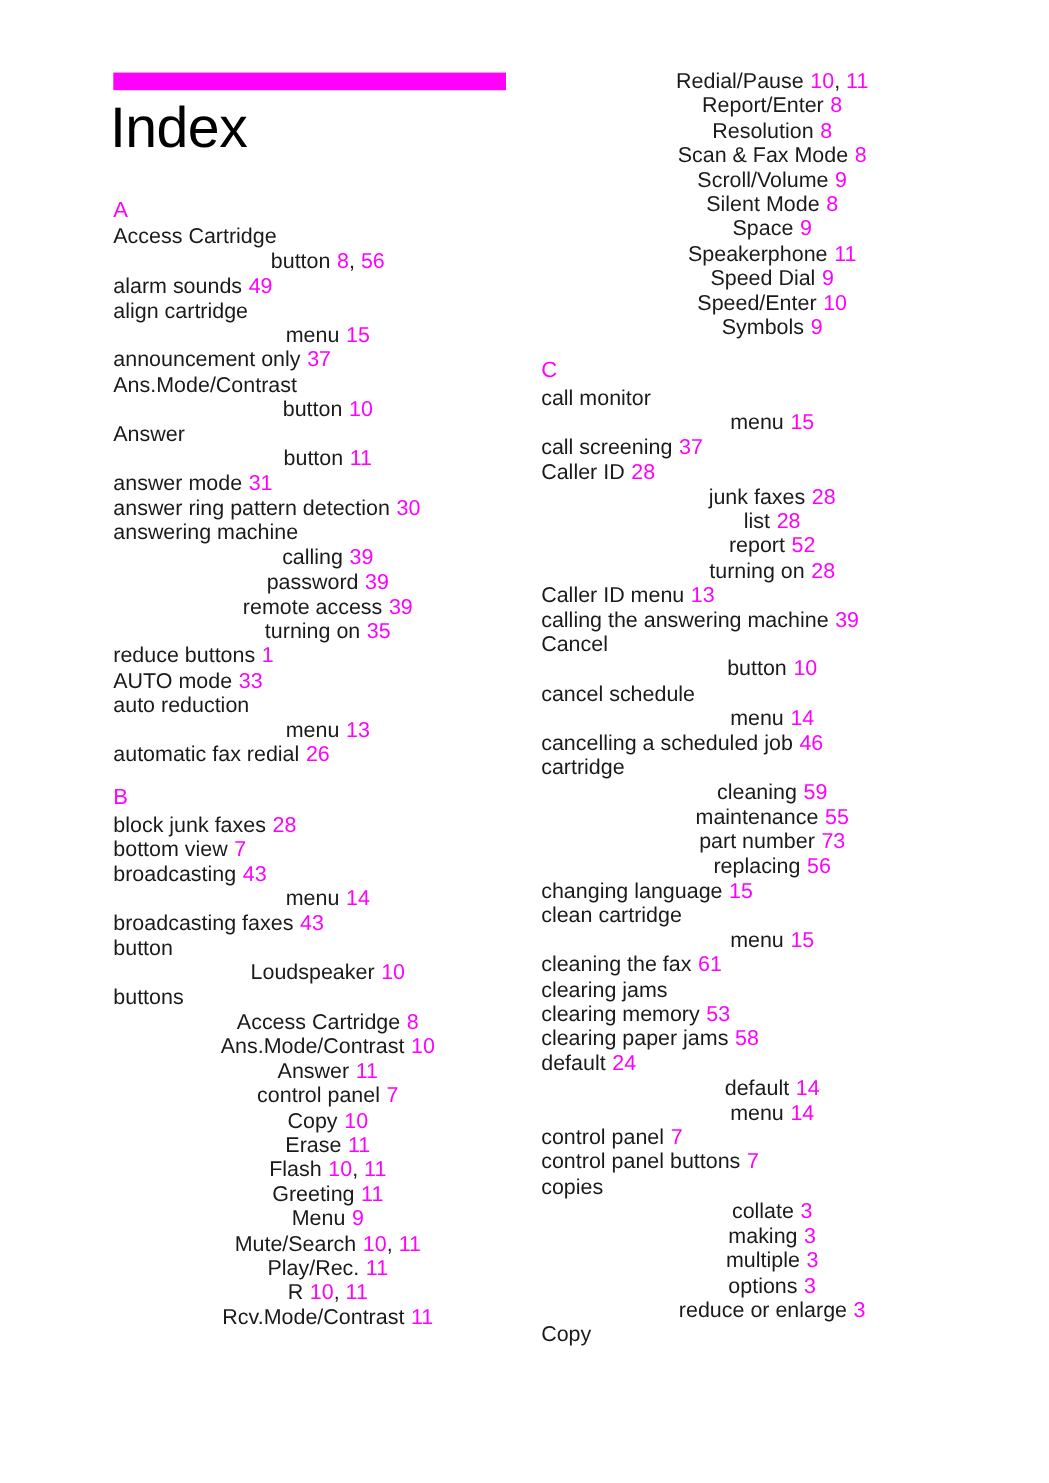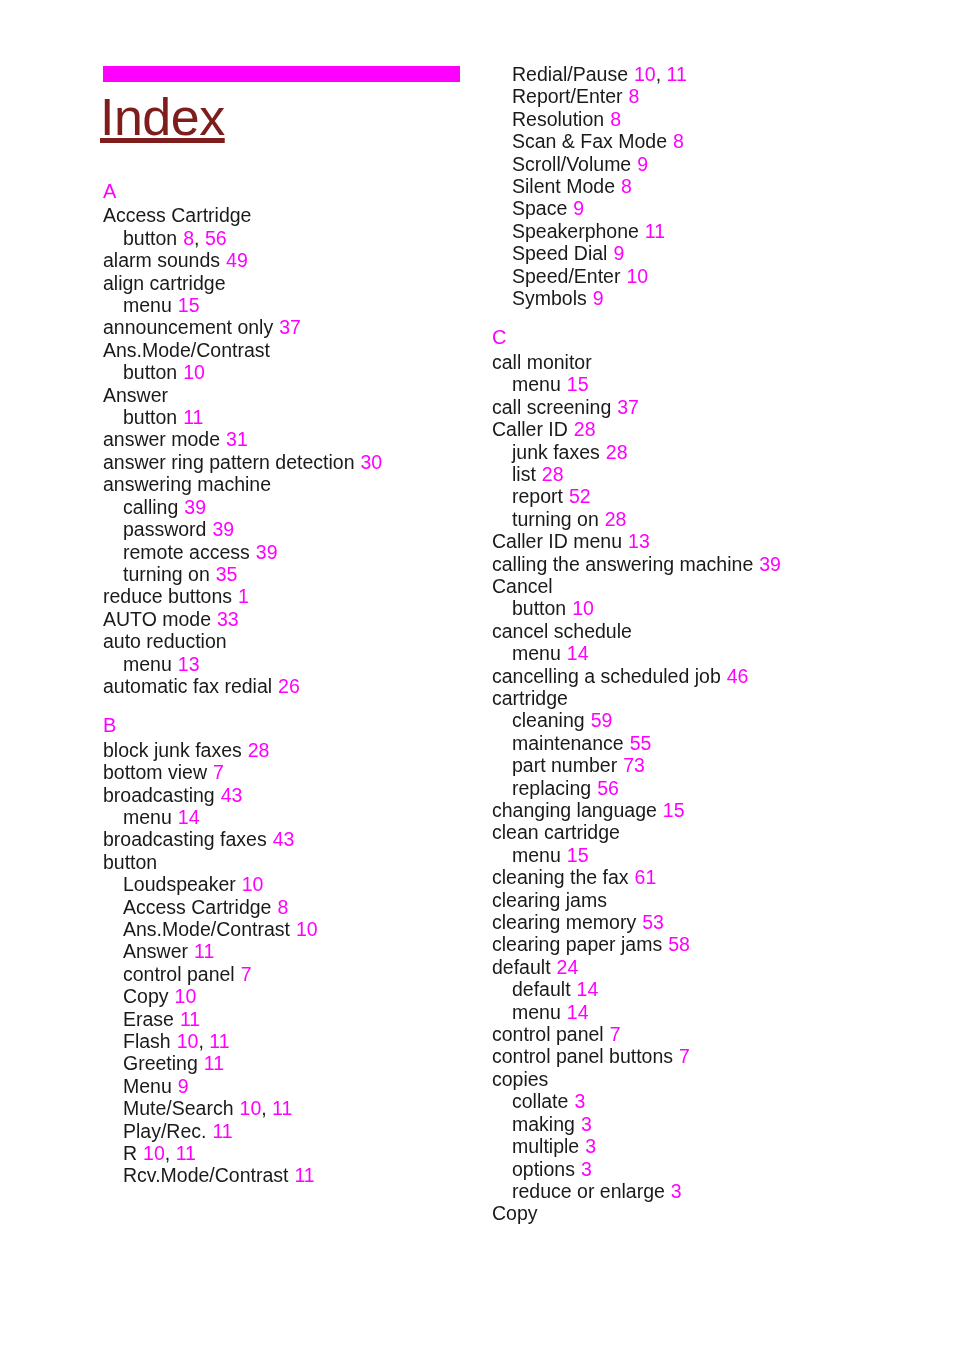--- a/index.html
+++ b/index.html
@@ -35,24 +35,23 @@
     height: 16px;
     background: #ff00ff;
   }
   .page-title {
     position: absolute;
     left: 100px;
     top: 88px;
     font-size: 52px;
     font-weight: 400;
     letter-spacing: -0.5px;
-    color: #7f1d1d;
+    color: #000000;
     line-height: 58px;
     white-space: nowrap;
-    text-decoration: underline;
   }
 
   
   .columns {
     position: absolute;
     left: 0;
     top: 0;
     width: 954px;
     height: 1348px;
   }
@@ -77,21 +76,21 @@
   .section-gap-after  { margin-top: 2px; }
 
   
   .entry {
     font-size: 19.5px;
     line-height: 22.4px;
     white-space: nowrap;
     font-weight: 400;
   }
   .entry.level-1 { padding-left: 0px; }
-  .entry.level-2 { padding-left: 20px; }
+  .entry.level-2 { padding-left: 20px; text-align: center; }
 
   .entry .term { color: #1a1a1a; }
   .entry .pages { color: #ff00ff; }
   .entry .sep   { color: #1a1a1a; }
   .entry .gap   { display: inline-block; width: 6px; }
 </style>
 </head>
 <body>
 
 <div class="page">
@@ -127,20 +126,21 @@
           <div class="entry level-2"><span class="term">menu</span><span class="gap"></span><span class="pages">13</span></div>
           <div class="entry level-1"><span class="term">automatic fax redial</span><span class="gap"></span><span class="pages">26</span></div>
           <div class="section-letter section-gap-before">B</div>
           <div class="entry level-1 section-gap-after"><span class="term">block junk faxes</span><span class="gap"></span><span class="pages">28</span></div>
           <div class="entry level-1"><span class="term">bottom view</span><span class="gap"></span><span class="pages">7</span></div>
           <div class="entry level-1"><span class="term">broadcasting</span><span class="gap"></span><span class="pages">43</span></div>
           <div class="entry level-2"><span class="term">menu</span><span class="gap"></span><span class="pages">14</span></div>
           <div class="entry level-1"><span class="term">broadcasting faxes</span><span class="gap"></span><span class="pages">43</span></div>
           <div class="entry level-1"><span class="term">button</span></div>
           <div class="entry level-2"><span class="term">Loudspeaker</span><span class="gap"></span><span class="pages">10</span></div>
+          <div class="entry level-1"><span class="term">buttons</span></div>
           <div class="entry level-2"><span class="term">Access Cartridge</span><span class="gap"></span><span class="pages">8</span></div>
           <div class="entry level-2"><span class="term">Ans.Mode/Contrast</span><span class="gap"></span><span class="pages">10</span></div>
           <div class="entry level-2"><span class="term">Answer</span><span class="gap"></span><span class="pages">11</span></div>
           <div class="entry level-2"><span class="term">control panel</span><span class="gap"></span><span class="pages">7</span></div>
           <div class="entry level-2"><span class="term">Copy</span><span class="gap"></span><span class="pages">10</span></div>
           <div class="entry level-2"><span class="term">Erase</span><span class="gap"></span><span class="pages">11</span></div>
           <div class="entry level-2"><span class="term">Flash</span><span class="gap"></span><span class="pages">10</span><span class="sep">, </span><span class="pages">11</span></div>
           <div class="entry level-2"><span class="term">Greeting</span><span class="gap"></span><span class="pages">11</span></div>
           <div class="entry level-2"><span class="term">Menu</span><span class="gap"></span><span class="pages">9</span></div>
           <div class="entry level-2"><span class="term">Mute/Search</span><span class="gap"></span><span class="pages">10</span><span class="sep">, </span><span class="pages">11</span></div>

